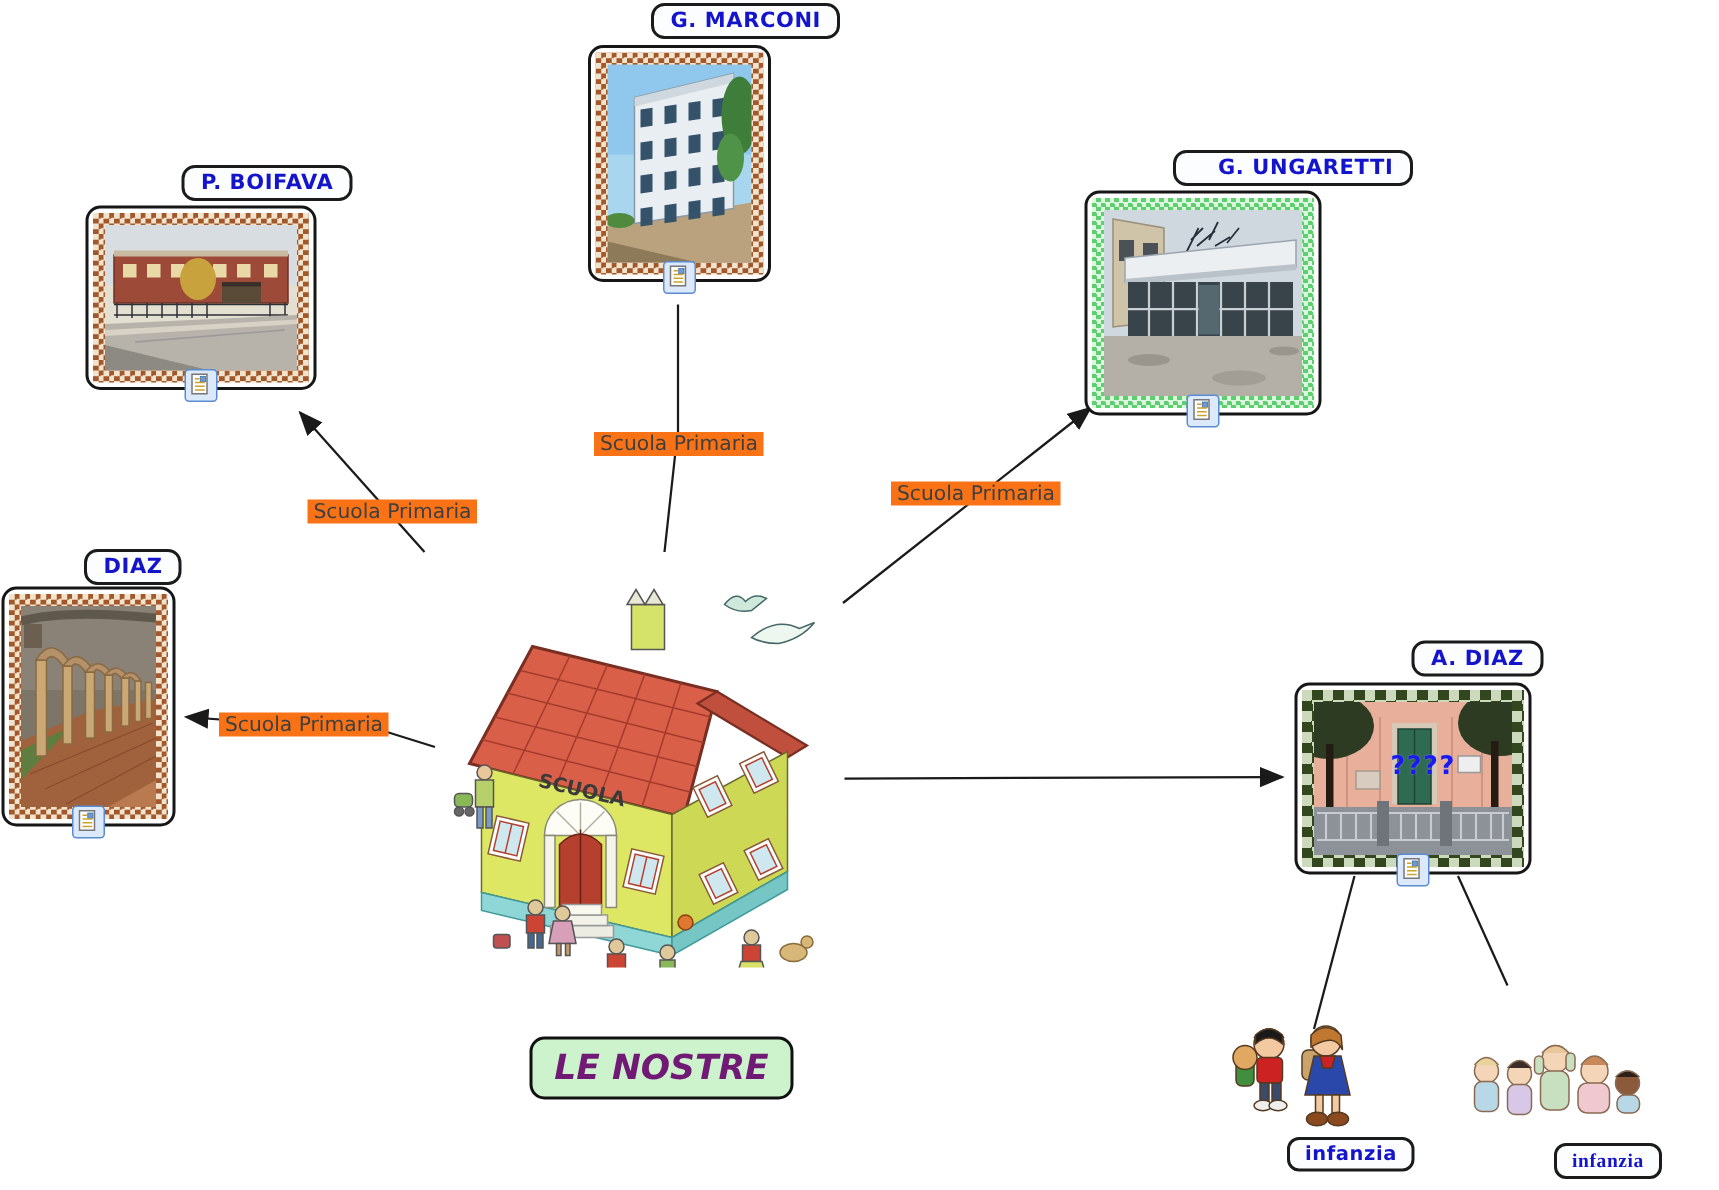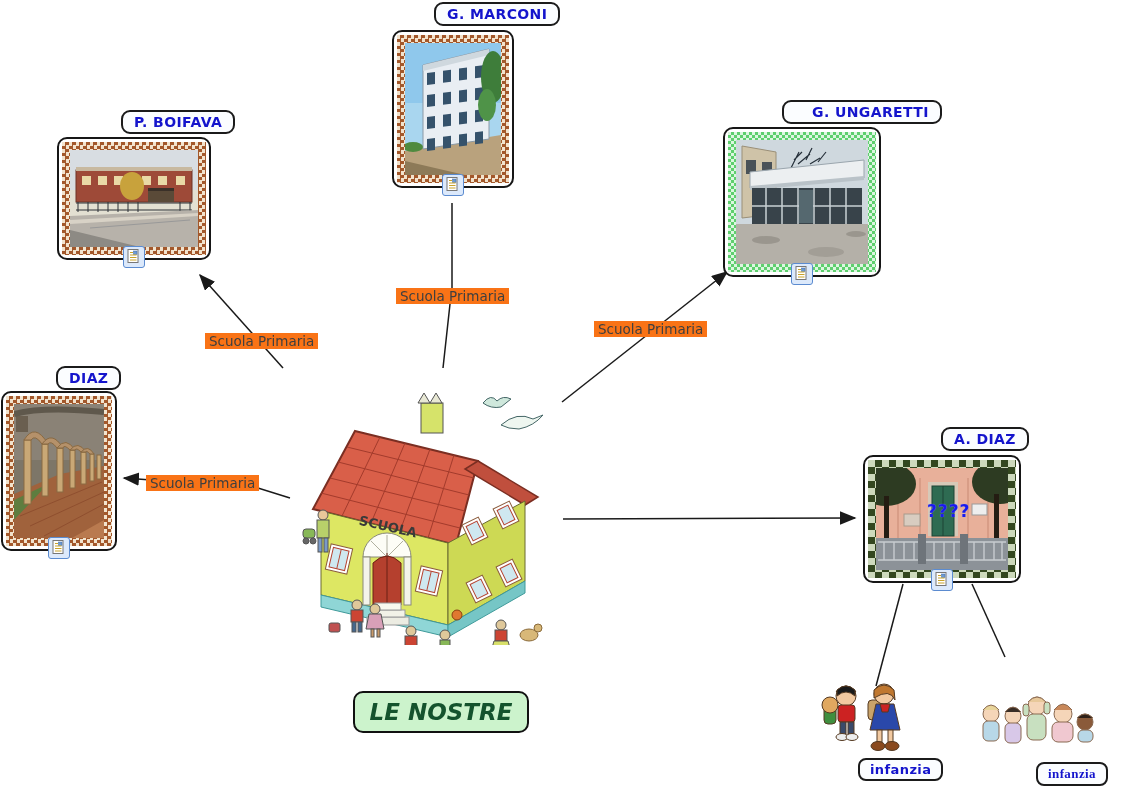--- a/index.html
+++ b/index.html
@@ -31,21 +31,21 @@
              letter-spacing:1px;text-shadow:0 0 1px #9ad;}
 
   
   .link-label{position:absolute;z-index:2;background:#f97316;color:#3f3f3f;
               font-size:13.5px;padding:0 4px;white-space:nowrap;}
 
   
   .title-box{position:absolute;left:353px;top:691px;width:172px;z-index:4;
              background:#ccf3cc;border:2px solid #111;border-radius:10px;
              text-align:center;font-size:23px;font-weight:bold;font-style:italic;
-             color:#14532d;line-height:1.22;padding:5px 0;}
+             color:#701a75;line-height:1.22;padding:5px 0;}
 
   .art{position:absolute;z-index:3;line-height:0;}
 </style>
 </head>
 <body>
 
 <div class="canvas">
 
   <svg id="wires" width="1146" height="793">
     <defs>

